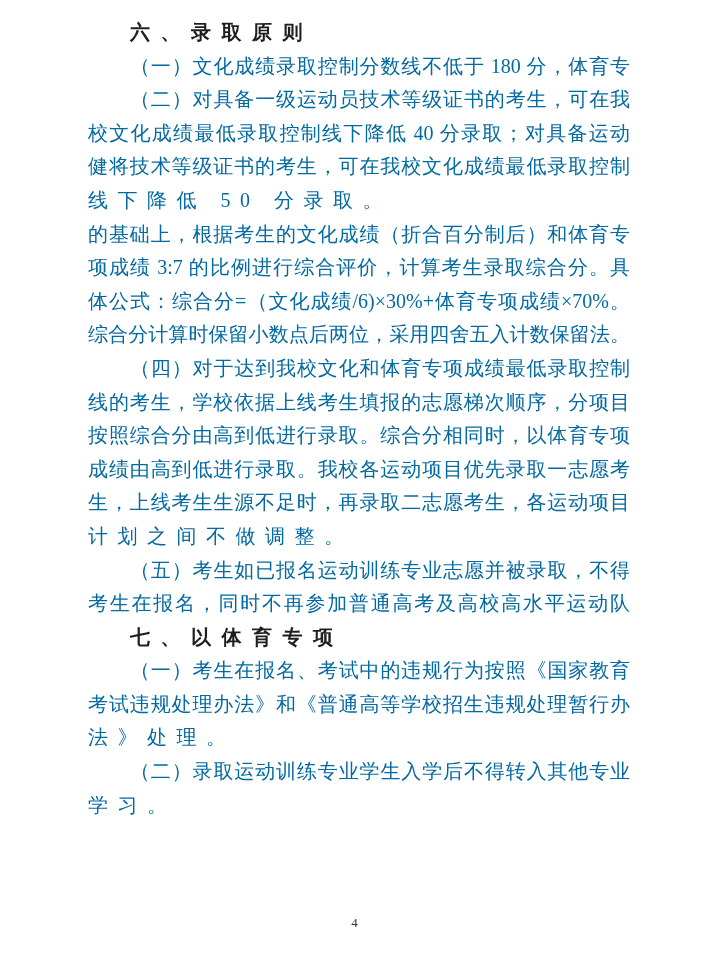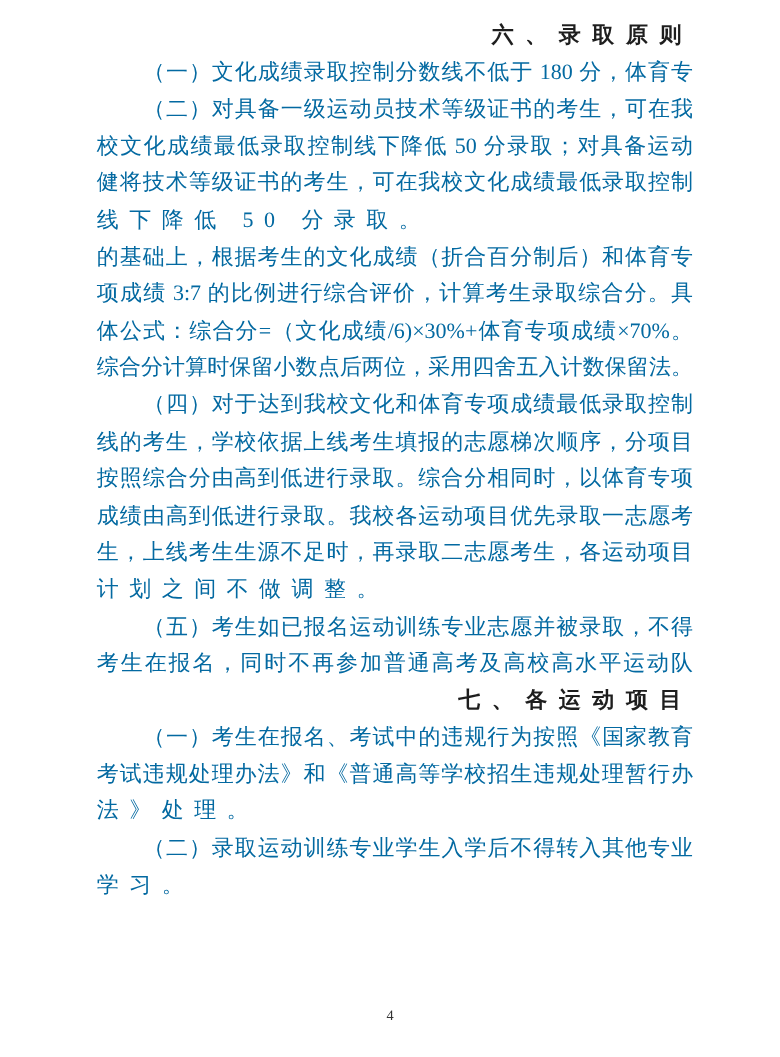--- a/index.html
+++ b/index.html
@@ -29,21 +29,20 @@
     overflow: visible;
   }
   .line.heading {
     font-weight: 700;
     color: #1e1e1e;
     letter-spacing: 10.5px;
   }
   .line.indent,
   .line.heading {
     padding-left: 42px;
-    text-align: right;
   }
   .line.full {
     text-align: justify;
     text-align-last: justify;
     text-justify: inter-character;
     letter-spacing: 0;
   }
   .line.short {
     letter-spacing: 9.5px;
   }
@@ -60,36 +59,36 @@
   }
 </style>
 </head>
 <body>
 
 <div class="page">
   <div class="content">
       <div class="line heading">六、录取原则</div>
       <div class="line full indent">（一）文化成绩录取控制分数线不低于 180 分，体育专</div>
       <div class="line full indent">（二）对具备一级运动员技术等级证书的考生，可在我</div>
-      <div class="line full">校文化成绩最低录取控制线下降低 50 分录取；对具备运动</div>
+      <div class="line full">校文化成绩最低录取控制线下降低 40 分录取；对具备运动</div>
       <div class="line full">健将技术等级证书的考生，可在我校文化成绩最低录取控制</div>
       <div class="line short">线下降低 50 分录取。</div>
       <div class="line full">的基础上，根据考生的文化成绩（折合百分制后）和体育专</div>
       <div class="line full">项成绩 3:7 的比例进行综合评价，计算考生录取综合分。具</div>
       <div class="line full">体公式：综合分=（文化成绩/6)×30%+体育专项成绩×70%。</div>
       <div class="line full">综合分计算时保留小数点后两位，采用四舍五入计数保留法。</div>
       <div class="line full indent">（四）对于达到我校文化和体育专项成绩最低录取控制</div>
       <div class="line full">线的考生，学校依据上线考生填报的志愿梯次顺序，分项目</div>
       <div class="line full">按照综合分由高到低进行录取。综合分相同时，以体育专项</div>
       <div class="line full">成绩由高到低进行录取。我校各运动项目优先录取一志愿考</div>
       <div class="line full">生，上线考生生源不足时，再录取二志愿考生，各运动项目</div>
       <div class="line short">计划之间不做调整。</div>
       <div class="line full indent">（五）考生如已报名运动训练专业志愿并被录取，不得</div>
       <div class="line full">考生在报名，同时不再参加普通高考及高校高水平运动队</div>
-      <div class="line heading">七、各运动项目</div>
+      <div class="line heading">七、以体育专项</div>
       <div class="line full indent">（一）考生在报名、考试中的违规行为按照《国家教育</div>
       <div class="line full">考试违规处理办法》和《普通高等学校招生违规处理暂行办</div>
       <div class="line short">法》处理。</div>
       <div class="line full indent">（二）录取运动训练专业学生入学后不得转入其他专业</div>
       <div class="line short">学习。</div>
     </div>
   <div class="page-num">4</div>
 </div>
 
 </body></html>

